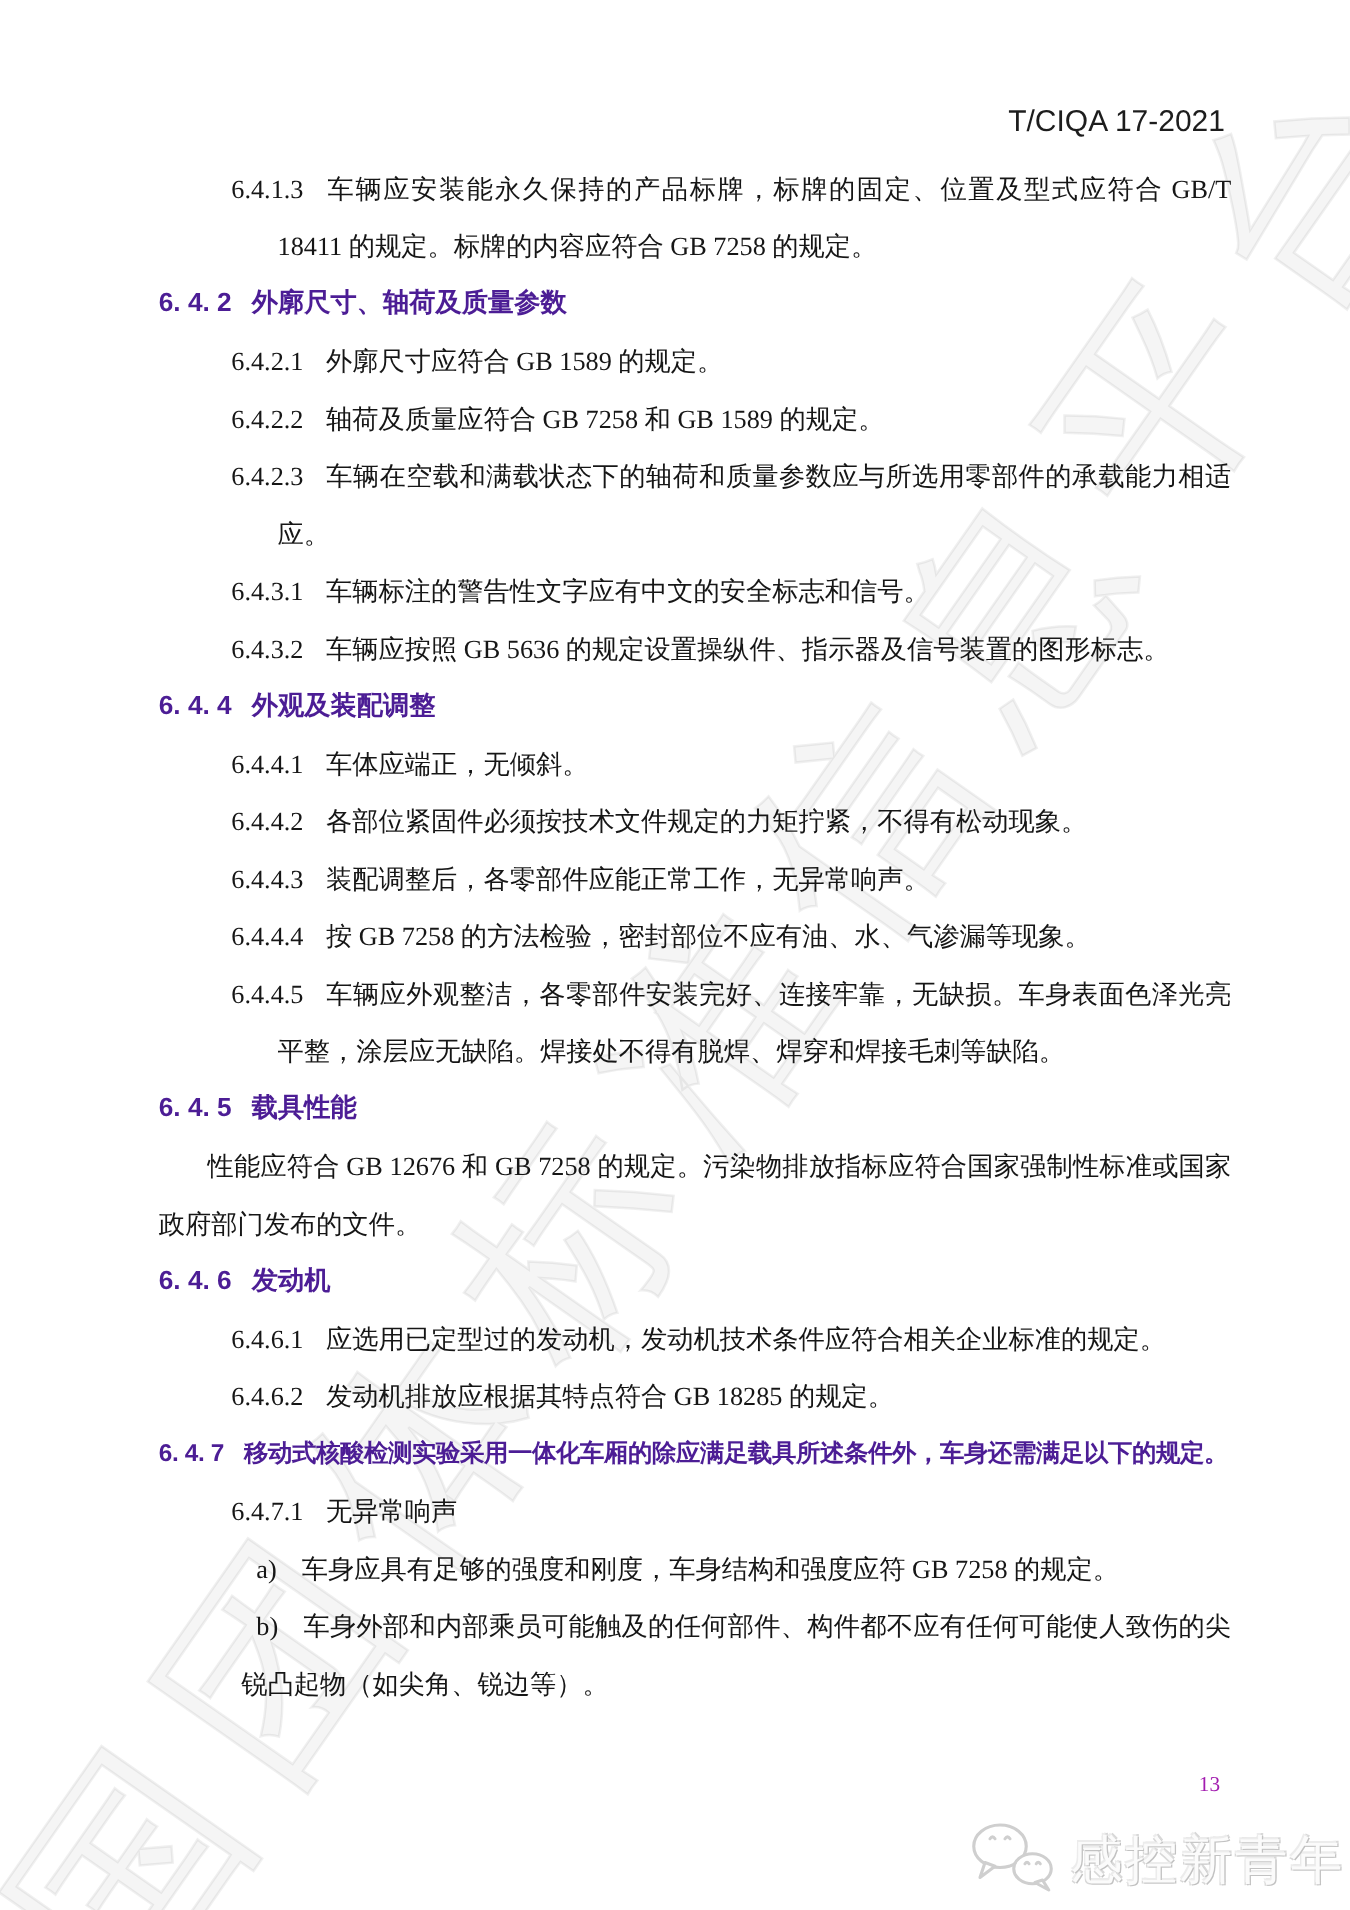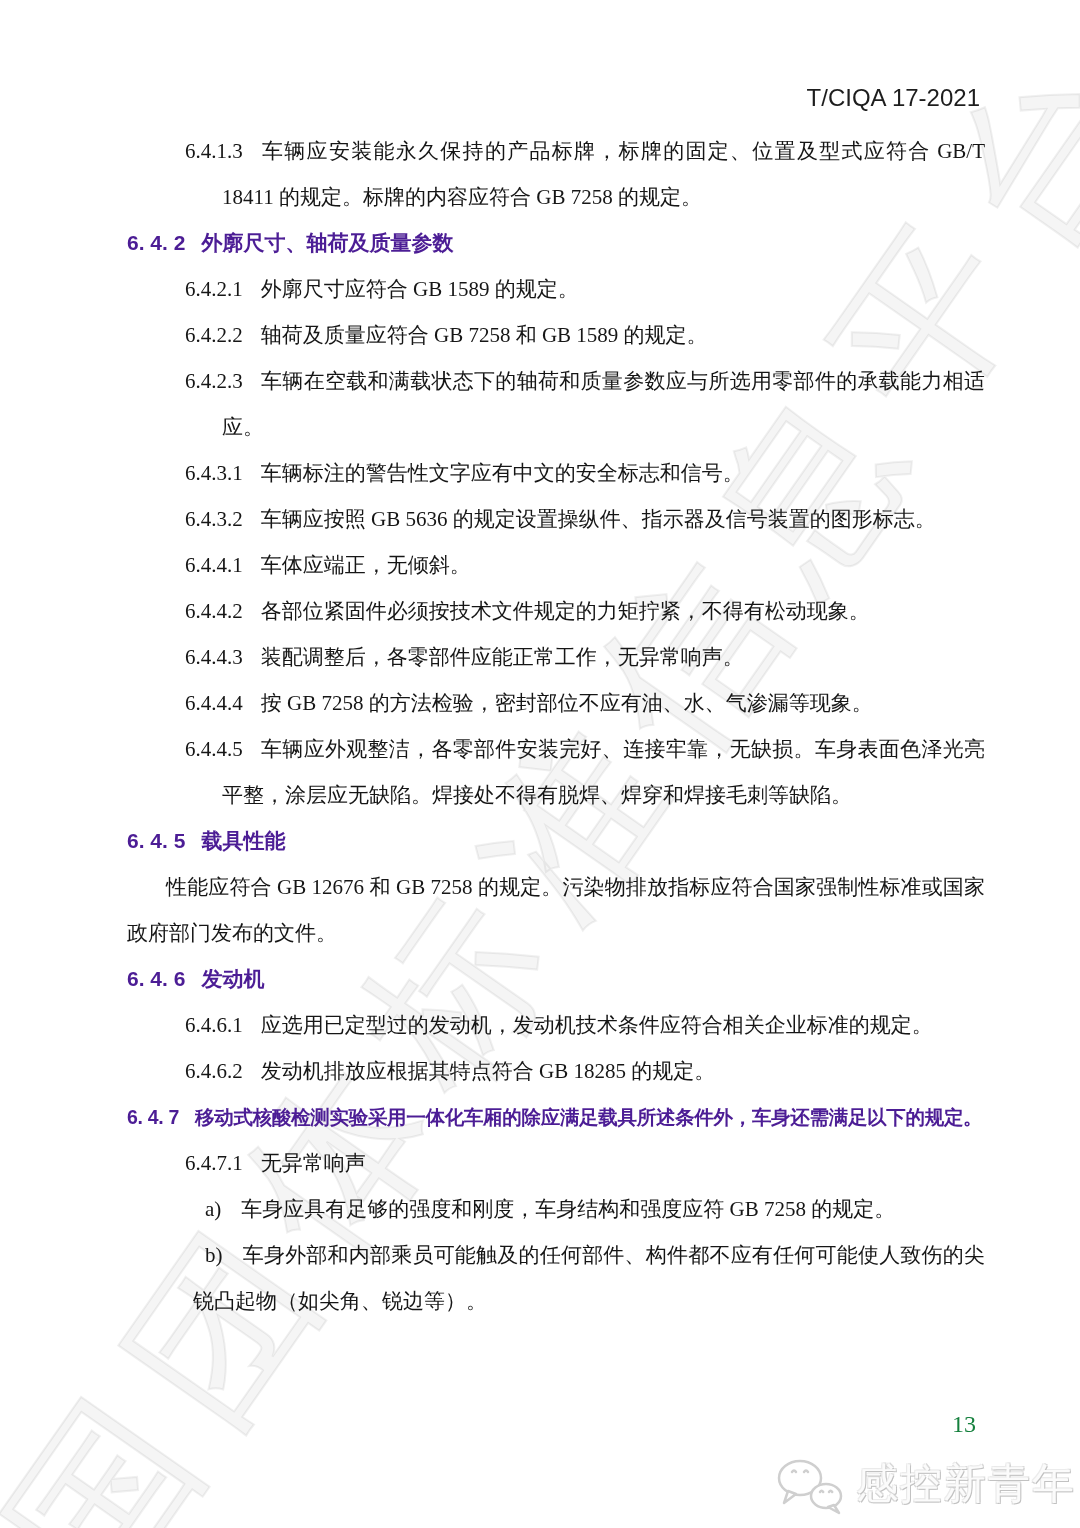--- a/index.html
+++ b/index.html
@@ -65,29 +65,29 @@
   }
   .list-item{
     margin-left:66px;
     text-indent:12px;
     text-align:justify;
   }
   .list-item .num{margin-right:20px;}
   .page-number{
     position:absolute;
     right:104px;bottom:90px;
-    font-size:24px;
-    color:#15803d;
+    font-size:17px;
+    color:#a21caf;
     z-index:2;
   }
   .brand{
     position:absolute;
     right:4px;bottom:8px;
     display:flex;
-    align-items:flex-start;
+    align-items:center;
     z-index:2;
   }
   .brand-icon{margin-right:8px;}
   .brand-text{
     font-family:"Liberation Sans","DejaVu Sans",sans-serif;
     font-size:42px;
     letter-spacing:2px;
     color:#fbfbfb;
     text-shadow:1px 1px 0 #c2c2c2,-1px -1px 0 #ececec,1px -1px 0 #d8d8d8,-1px 1px 0 #d8d8d8;
   }
@@ -111,20 +111,21 @@
 
     <div class="clause"><span class="num">6.4.2.2</span><span>轴荷及质量应符合 GB 7258 和 GB 1589 的规定。</span></div>
 
     <div class="clause"><span class="num">6.4.2.3</span><span>车辆在空载和满载状态下的轴荷和质量参数应与所选用零部件的承载能力相适应。</span></div>
 
 
     <div class="clause"><span class="num">6.4.3.1</span><span>车辆标注的警告性文字应有中文的安全标志和信号。</span></div>
 
     <div class="clause"><span class="num">6.4.3.2</span><span>车辆应按照 GB 5636 的规定设置操纵件、指示器及信号装置的图形标志。</span></div>
 
+    <div class="h3"><span class="num">6. 4. 4</span><span>外观及装配调整</span></div>
 
     <div class="clause"><span class="num">6.4.4.1</span><span>车体应端正，无倾斜。</span></div>
 
     <div class="clause"><span class="num">6.4.4.2</span><span>各部位紧固件必须按技术文件规定的力矩拧紧，不得有松动现象。</span></div>
 
     <div class="clause"><span class="num">6.4.4.3</span><span>装配调整后，各零部件应能正常工作，无异常响声。</span></div>
 
     <div class="clause"><span class="num">6.4.4.4</span><span>按 GB 7258 的方法检验，密封部位不应有油、水、气渗漏等现象。</span></div>
 
     <div class="clause"><span class="num">6.4.4.5</span><span>车辆应外观整洁，各零部件安装完好、连接牢靠，无缺损。车身表面色泽光亮平整，涂层应无缺陷。焊接处不得有脱焊、焊穿和焊接毛刺等缺陷。</span></div>

